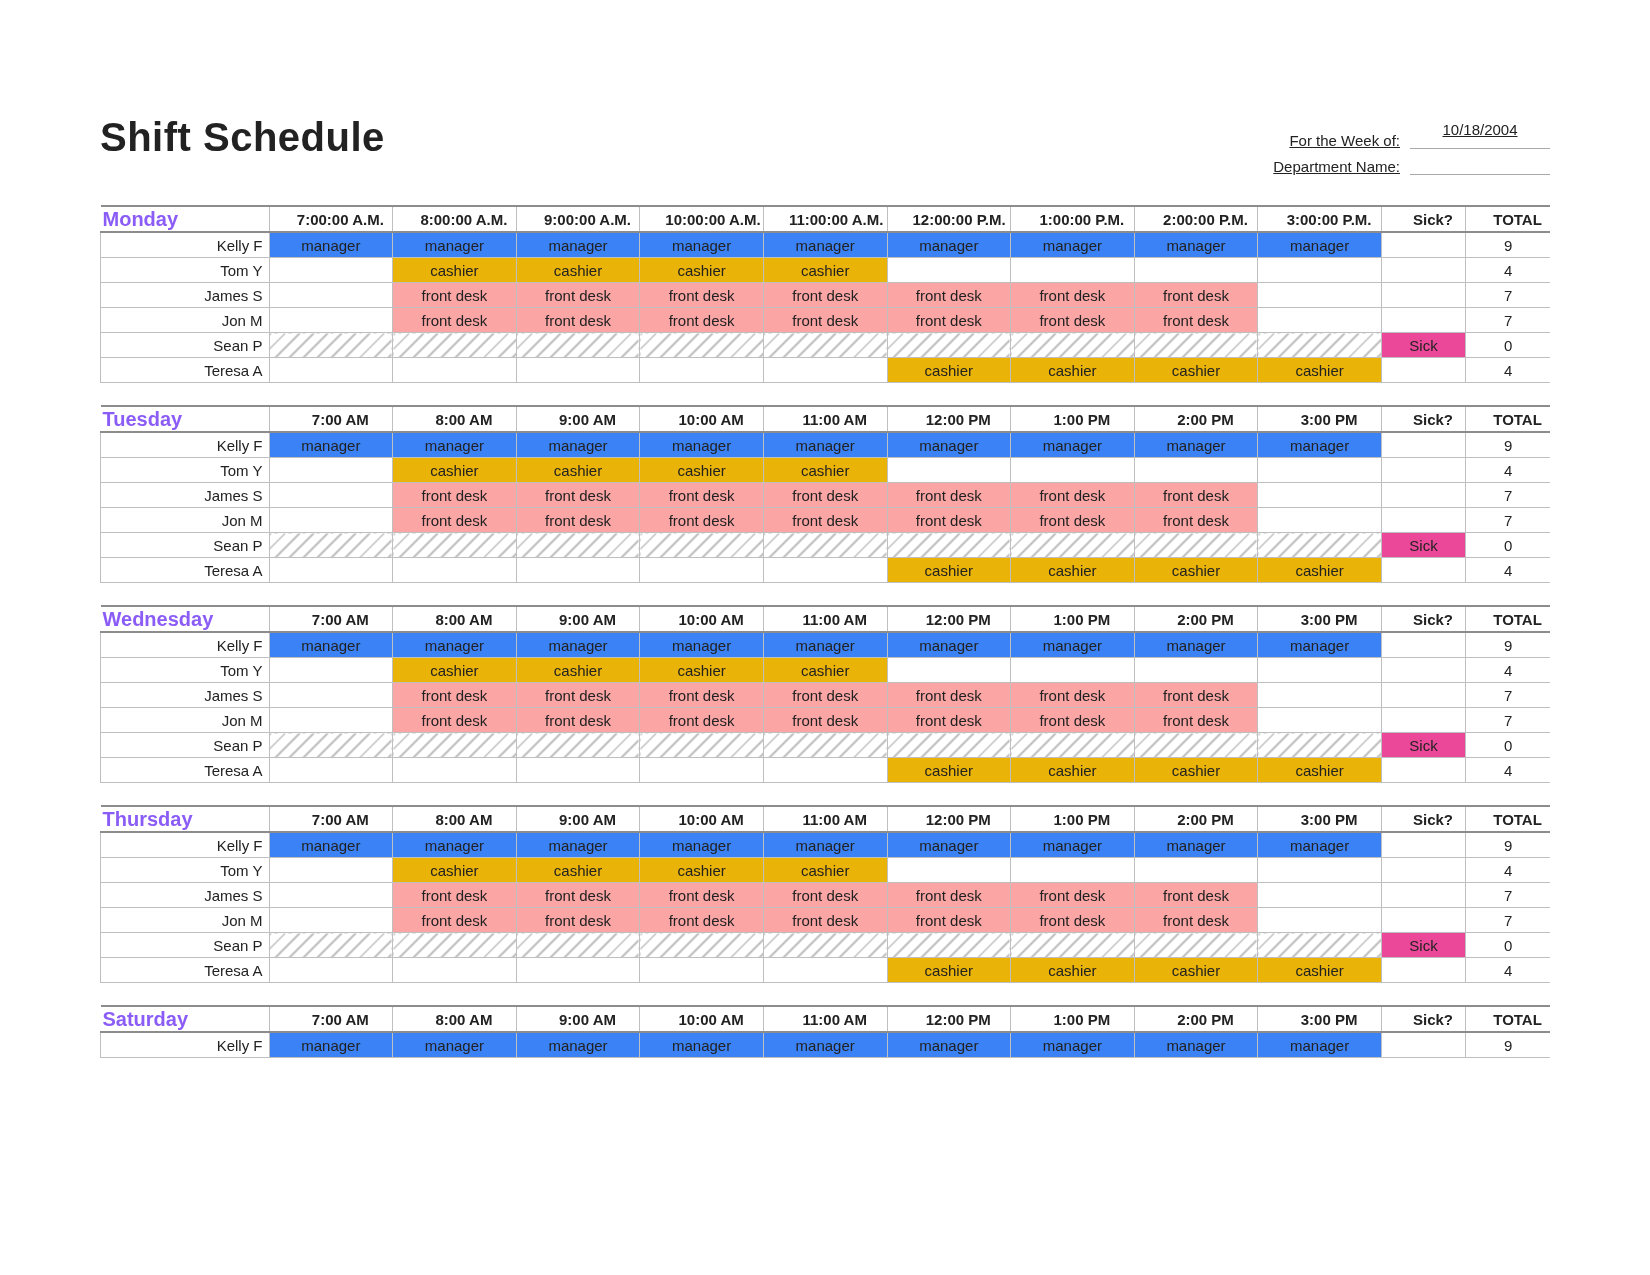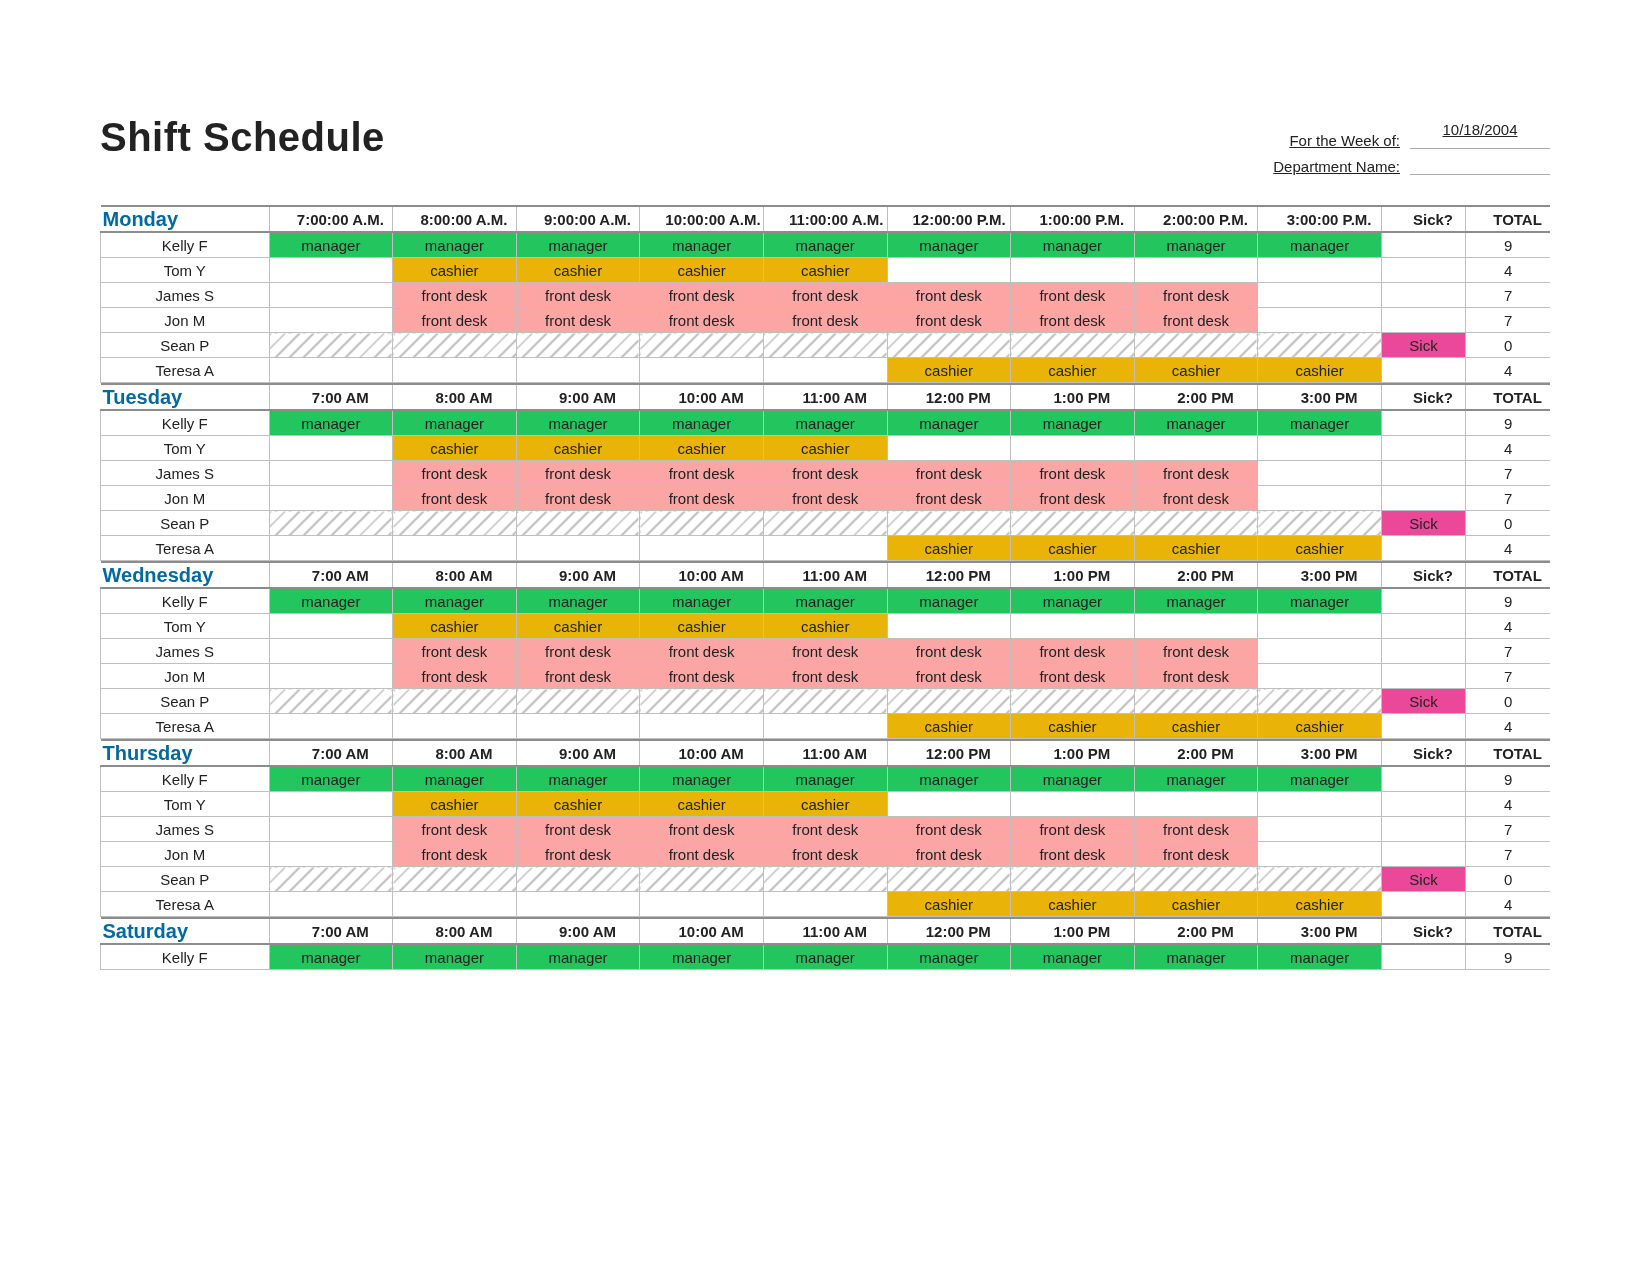--- a/index.html
+++ b/index.html
@@ -45,21 +45,21 @@
   .meta-val {
     width: 140px;
     text-align: center;
     border-bottom: 1px solid #aaa;
     padding-bottom: 10px;
   }
 
   .days {
     margin-top: 30px;
   }
-  .day-block { }
+  .day-block { margin-top: 22px; }
   .day-block:first-child { margin-top: 18px; }
 
   table.grid {
     border-collapse: collapse;
     width: 100%;
     table-layout: fixed;
     font-size: 15px;
   }
   table.grid th, table.grid td {
     border: 1px solid #bfbfbf;
@@ -74,39 +74,39 @@
     text-align: center;
     background: #fff;
     border-top: 2px solid #8c8c8c;
     border-bottom: 2px solid #8c8c8c;
     padding-left: 25px;
   }
   table.grid th.day-name {
     text-align: left;
     font-size: 20px;
     font-weight: 700;
-    color: #0369a1;
+    color: #8b5cf6;
     padding-left: 2px;
     border-left: none;
   }
   col.name  { width: 120px; }
   col.slot  { width: 88px; }
   col.sick  { width: 60px; }
   col.total { width: 60px; }
 
   td.emp {
-    text-align: center;
+    text-align: right;
     border-left: none;
   }
   td.slot, td.sick, td.total {
     text-align: center;
   }
   td.total { font-weight: 400; }
 
-  .role-manager    { background: #22c55e; }
+  .role-manager    { background: #3b82f6; }
   .role-cashier    { background: #eab308; }
   .role-front-desk { background: #fca5a5; }
 
   tr.sick-row td.slot {
     background-image: repeating-linear-gradient(135deg, #bfbfbf 0, #bfbfbf 2px, #ffffff 2px, #ffffff 10px);
   }
   tr.sick-row td.sick { background: #ec4899; }
 
   table.grid th:last-child, table.grid td:last-child { border-right: none; }
 </style>

